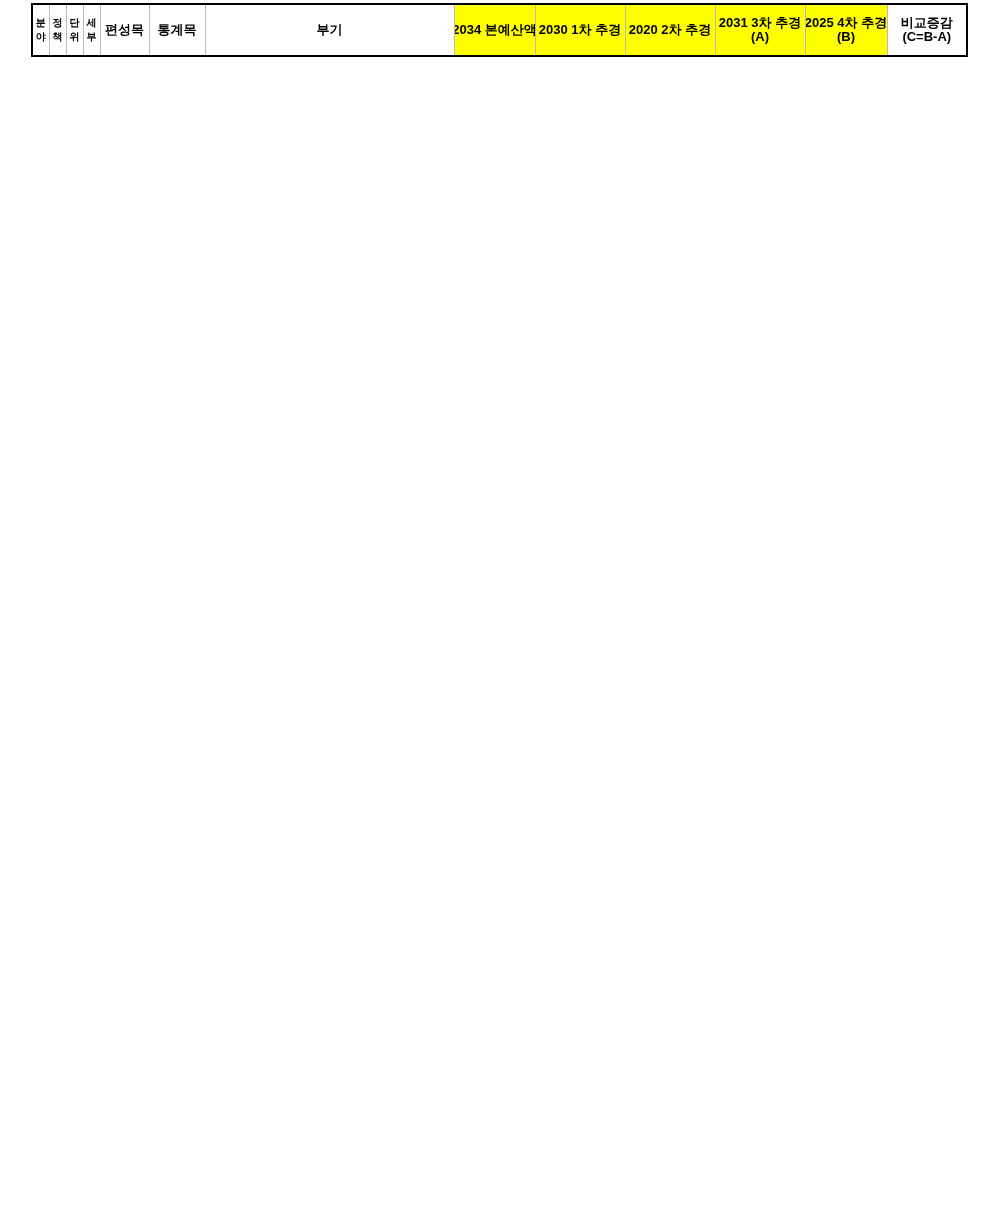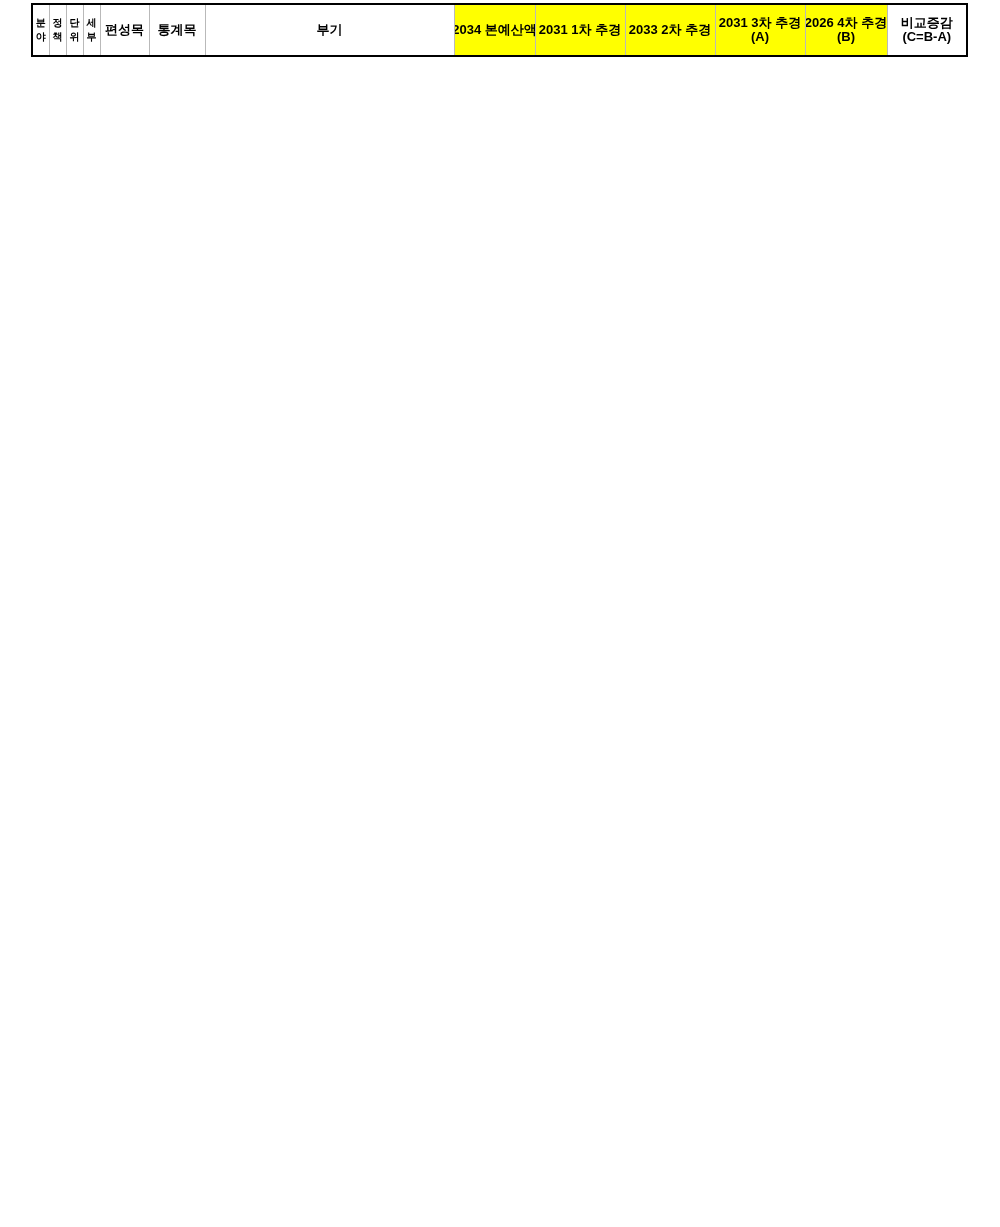--- a/index.html
+++ b/index.html
@@ -63,37 +63,37 @@
         <th>편성목</th>
         <th>통계목</th>
         <th>부기</th>
         <th class="yellow">
             <div class="hstack">
               <span>2034 본예산액</span>
             </div>
           </th>
         <th class="yellow">
             <div class="hstack">
-              <span>2031 1차 추경</span>
+              <span>2030 1차 추경</span>
             </div>
           </th>
         <th class="yellow">
             <div class="hstack">
-              <span>2033 2차 추경</span>
+              <span>2020 2차 추경</span>
             </div>
           </th>
         <th class="yellow">
             <div class="hstack">
               <span>2031 3차 추경</span>
               <span class="h2">(A)</span>
             </div>
           </th>
         <th class="yellow">
             <div class="hstack">
-              <span>2026 4차 추경</span>
+              <span>2025 4차 추경</span>
               <span class="h2">(B)</span>
             </div>
           </th>
         <th>
             <div class="hstack">
               <span>비교증감</span>
               <span class="h2">(C=B-A)</span>
             </div>
           </th>
       </tr>

